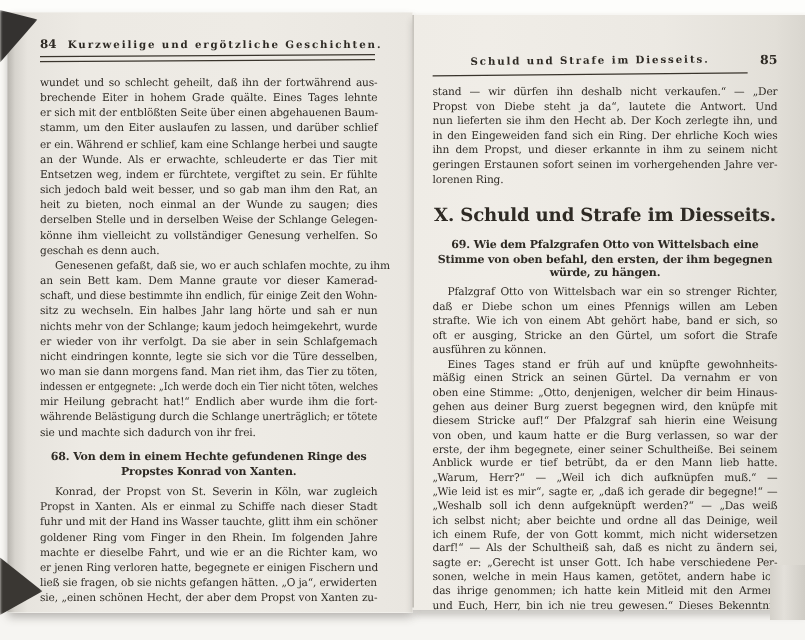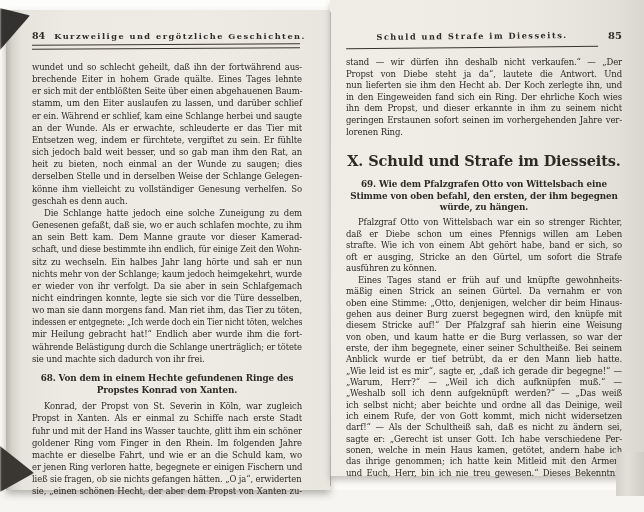--- a/index.html
+++ b/index.html
@@ -11,21 +11,21 @@
   .scan{position:absolute;inset:0;}
 
   
   .page{position:absolute;top:10px;height:480px;color:#2e2a24;}
   .page-left{
     left:6px;width:324px;
     background:linear-gradient(90deg,#b7b4ae 0px,#d6d3cd 6px,#e7e4de 16px,#edeae4 60px,#eeebe5 200px,#e9e6e0 324px);
     box-shadow:0 4px 7px rgba(60,55,48,.35);
   }
   .page-right{
-    left:330px;width:314px;top:0;height:476px;
+    left:330px;width:314px;top:12px;height:476px;
     background:linear-gradient(90deg,#efece6 0px,#f0ede7 60px,#ece9e3 200px,#e2dfd8 290px,#d9d6cf 314px);
     box-shadow:0 4px 6px rgba(60,55,48,.28);
   }
   .gutter-line{position:absolute;top:12px;left:330px;width:1px;height:474px;
     background:linear-gradient(180deg,rgba(120,115,106,.45),rgba(120,115,106,.2) 60%,rgba(120,115,106,.5));}
 
   
   .band-top{position:absolute;left:0;top:0;width:644px;height:10px;background:#fdfdfb;}
   .band-bottom{position:absolute;left:0;top:490px;width:644px;height:22px;background:#f6f5f2;}
   .wedge{position:absolute;filter:blur(1.2px);}
@@ -87,44 +87,43 @@
           <div class="line" style="transform: scaleX(0.992647);">er ein. Während er schlief, kam eine Schlange herbei und saugte</div>
           <div class="line">an der Wunde. Als er erwachte, schleuderte er das Tier mit</div>
           <div class="line">Entsetzen weg, indem er fürchtete, vergiftet zu sein. Er fühlte</div>
           <div class="line">sich jedoch bald weit besser, und so gab man ihm den Rat, an</div>
           <div class="line">heit zu bieten, noch einmal an der Wunde zu saugen; dies</div>
           <div class="line">derselben Stelle und in derselben Weise der Schlange Gelegen-</div>
           <div class="line">könne ihm vielleicht zu vollständiger Genesung verhelfen. So</div>
           <div class="line short">geschah es denn auch.</div>
         </div>
         <div class="block paragraph indent">
-          <div class="line">Die Schlange hatte jedoch eine solche Zuneigung zu dem</div>
           <div class="line">Genesenen gefaßt, daß sie, wo er auch schlafen mochte, zu ihm</div>
           <div class="line">an sein Bett kam. Dem Manne graute vor dieser Kamerad-</div>
           <div class="line" style="transform: scaleX(0.964286);">schaft, und diese bestimmte ihn endlich, für einige Zeit den Wohn-</div>
           <div class="line">sitz zu wechseln. Ein halbes Jahr lang hörte und sah er nun</div>
           <div class="line" style="transform: scaleX(0.989011);">nichts mehr von der Schlange; kaum jedoch heimgekehrt, wurde</div>
           <div class="line">er wieder von ihr verfolgt. Da sie aber in sein Schlafgemach</div>
           <div class="line">nicht eindringen konnte, legte sie sich vor die Türe desselben,</div>
           <div class="line">wo man sie dann morgens fand. Man riet ihm, das Tier zu töten,</div>
           <div class="line" style="transform: scaleX(0.915254);">indessen er entgegnete: „Ich werde doch ein Tier nicht töten, welches</div>
           <div class="line">mir Heilung gebracht hat!“ Endlich aber wurde ihm die fort-</div>
           <div class="line" style="transform: scaleX(0.981818);">währende Belästigung durch die Schlange unerträglich; er tötete</div>
           <div class="line short">sie und machte sich dadurch von ihr frei.</div>
         </div>
         <div class="block story-heading">
           <div class="line">68. Von dem in einem Hechte gefundenen Ringe des</div>
           <div class="line">Propstes Konrad von Xanten.</div>
         </div>
         <div class="block paragraph indent">
           <div class="line">Konrad, der Propst von St. Severin in Köln, war zugleich</div>
-          <div class="line">Propst in Xanten. Als er einmal zu Schiffe nach erste Stadt</div>
+          <div class="line">Propst in Xanten. Als er einmal zu Schiffe nach dieser Stadt</div>
           <div class="line">fuhr und mit der Hand ins Wasser tauchte, glitt ihm ein schöner</div>
           <div class="line">goldener Ring vom Finger in den Rhein. Im folgenden Jahre</div>
-          <div class="line">machte er dieselbe Fahrt, und wie er an die Schuld kam, wo</div>
+          <div class="line">machte er dieselbe Fahrt, und wie er an die Richter kam, wo</div>
           <div class="line" style="transform: scaleX(0.99631);">er jenen Ring verloren hatte, begegnete er einigen Fischern und</div>
           <div class="line" style="transform: scaleX(0.992647);">ließ sie fragen, ob sie nichts gefangen hätten. „O ja“, erwiderten</div>
           <div class="line">sie, „einen schönen Hecht, der aber dem Propst von Xanten zu-</div>
         </div>
       </div>
   </div>
 
   <div class="page page-right">
     <div class="pg-header">
       <span class="rh-title-wrap"><span class="pg-title">Schuld und Strafe im Diesseits.</span></span>
@@ -157,22 +156,22 @@
         </div>
         <div class="block paragraph indent">
           <div class="line">Eines Tages stand er früh auf und knüpfte gewohnheits-</div>
           <div class="line">mäßig einen Strick an seinen Gürtel. Da vernahm er von</div>
           <div class="line">oben eine Stimme: „Otto, denjenigen, welcher dir beim Hinaus-</div>
           <div class="line">gehen aus deiner Burg zuerst begegnen wird, den knüpfe mit</div>
           <div class="line">diesem Stricke auf!“ Der Pfalzgraf sah hierin eine Weisung</div>
           <div class="line">von oben, und kaum hatte er die Burg verlassen, so war der</div>
           <div class="line">erste, der ihm begegnete, einer seiner Schultheiße. Bei seinem</div>
           <div class="line">Anblick wurde er tief betrübt, da er den Mann lieb hatte.</div>
+          <div class="line">„Warum, Herr?“ — „Weil ich dich aufknüpfen muß.“ —</div>
           <div class="line">„Wie leid ist es mir“, sagte er, „daß ich gerade dir begegne!“ —</div>
-          <div class="line">„Warum, Herr?“ — „Weil ich dich aufknüpfen muß.“ —</div>
           <div class="line">„Weshalb soll ich denn aufgeknüpft werden?“ — „Das weiß</div>
           <div class="line">ich selbst nicht; aber beichte und ordne all das Deinige, weil</div>
           <div class="line">ich einem Rufe, der von Gott kommt, mich nicht widersetzen</div>
           <div class="line">darf!“ — Als der Schultheiß sah, daß es nicht zu ändern sei,</div>
           <div class="line">sagte er: „Gerecht ist unser Gott. Ich habe verschiedene Per-</div>
           <div class="line">sonen, welche in mein Haus kamen, getötet, andern habe ich</div>
           <div class="line">das ihrige genommen; ich hatte kein Mitleid mit den Armen,</div>
           <div class="line">und Euch, Herr, bin ich nie treu gewesen.“ Dieses Bekenntnis</div>
         </div>
       </div>

